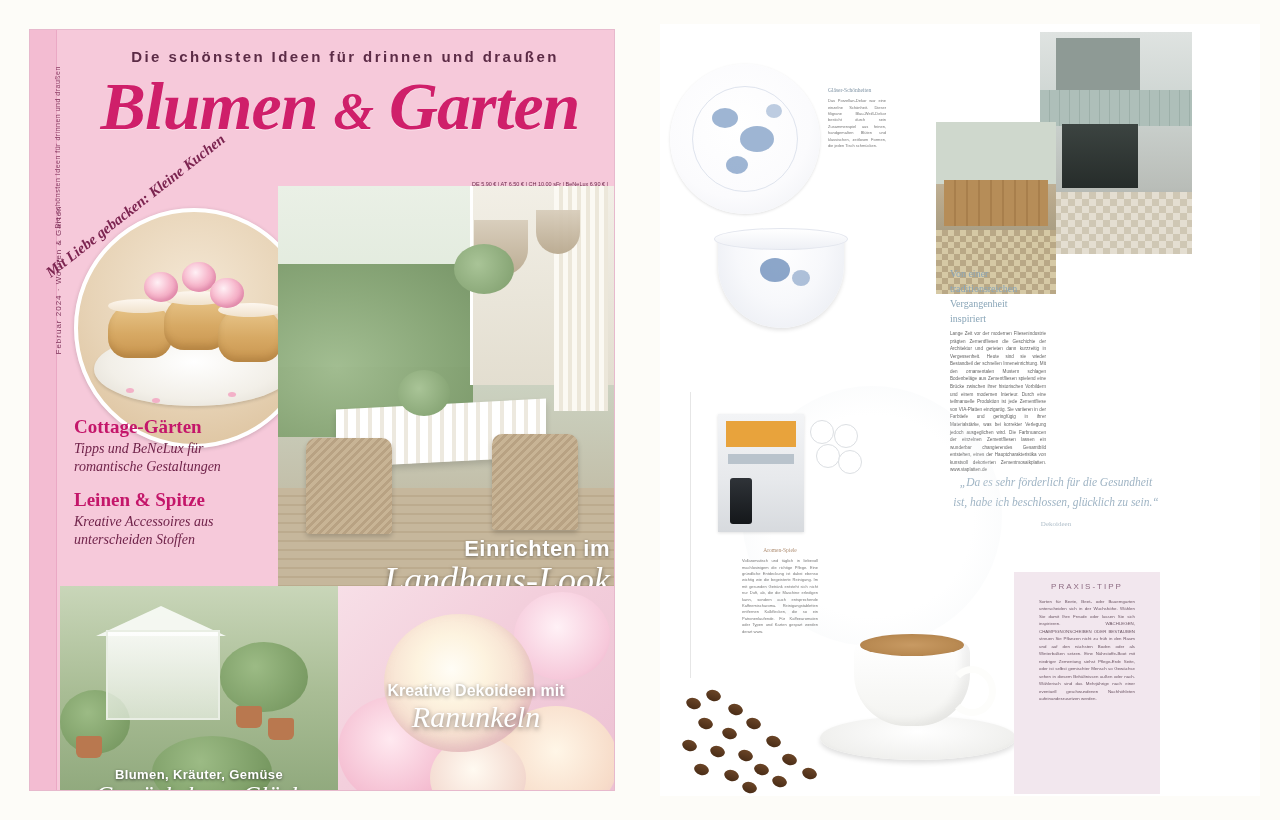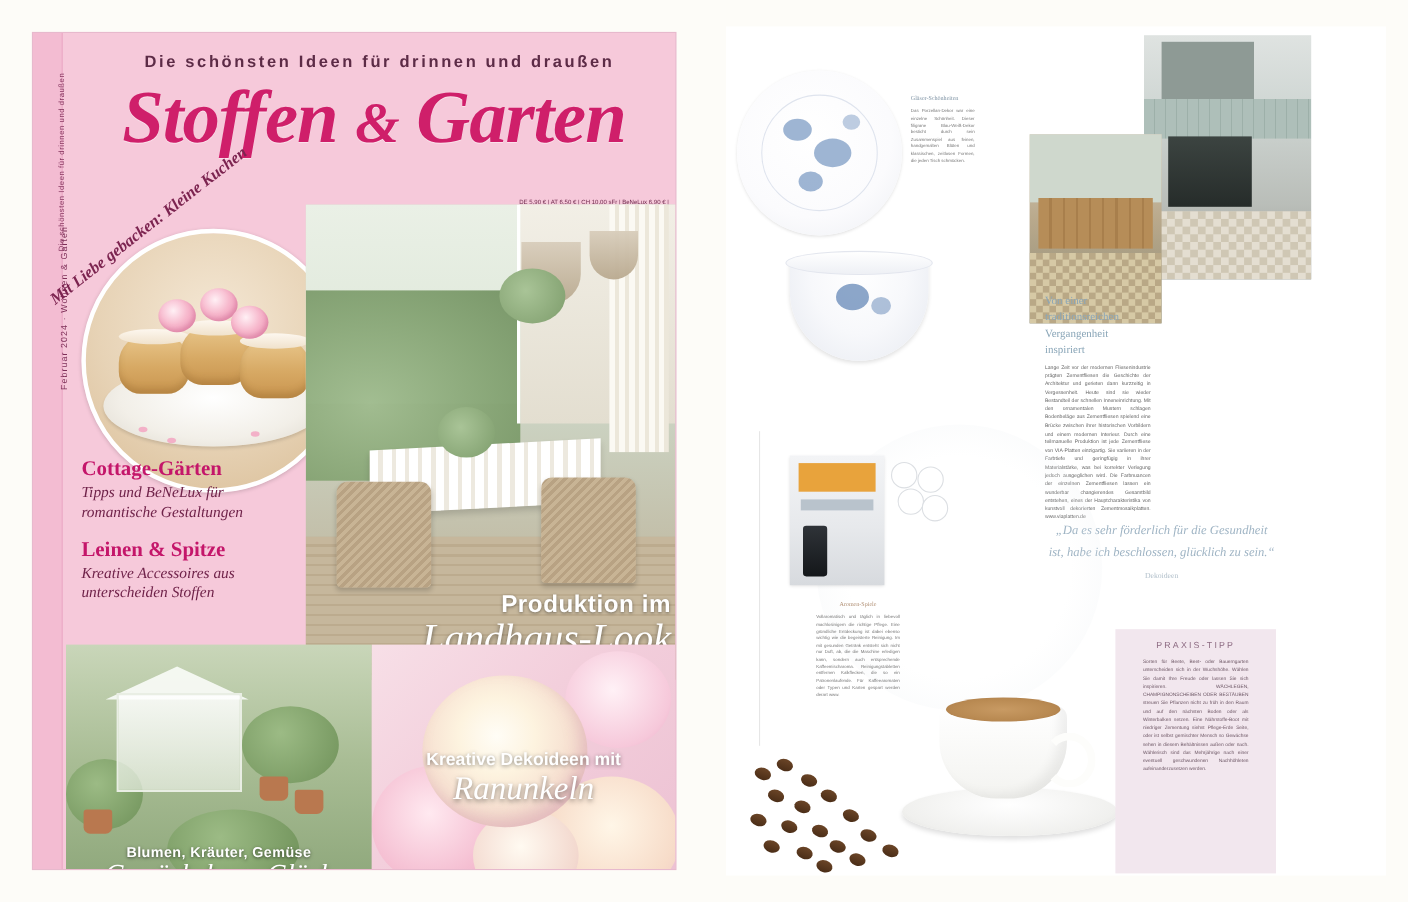--- a/index.html
+++ b/index.html
@@ -293,21 +293,21 @@
 
   <div class="cover">
     <div class="cover-spine">
       <div class="spine-text">Die schönsten Ideen für drinnen und draußen</div>
       <div class="spine-text2">Februar 2024 · Wohnen &amp; Garten</div>
     </div>
 
     <div class="kicker">Die schönsten Ideen für drinnen und draußen</div>
 
     <div class="masthead">
-      <span>Stoffen</span>
+      <span>Blumen</span>
       <span class="amp">&amp;</span>
       <span>Garten</span>
     </div>
 
     <div class="issue">Februar 2024</div>
     <div class="price-block">DE 5,90 € | AT 6,50 € | CH 10,00 sFr | BeNeLux 6,90 € | IT/ES/PT 7,50 € | DK 59,00 DKr | FIN 7,90 € | NO 89,00 NOK | SE 89,00 SEK</div>
 
     <div class="barcode">
       <div class="bars"></div>
       <div class="num">4 190394 005906</div>
@@ -336,21 +336,21 @@
       <div class="pm-lamp pl2"></div>
       <div class="pm-plant pp1"></div>
       <div class="pm-floor"></div>
       <div class="pm-table"></div>
       <div class="pm-plant pp2"></div>
       <div class="pm-chair pc1"></div>
       <div class="pm-chair pc2"></div>
     </div>
 
     <div class="headline-right">
-      <div class="hl-1">Produktion im</div>
+      <div class="hl-1">Einrichten im</div>
       <div class="hl-2">Landhaus-Look</div>
     </div>
 
     <div class="cover-text">
       <p class="ct-h">Cottage-Gärten</p>
       <p class="ct-s">Tipps und BeNeLux für romantische Gestaltungen</p>
       <p class="ct-h">Leinen &amp; Spitze</p>
       <p class="ct-s">Kreative Accessoires aus unterscheiden Stoffen</p>
     </div>
 

